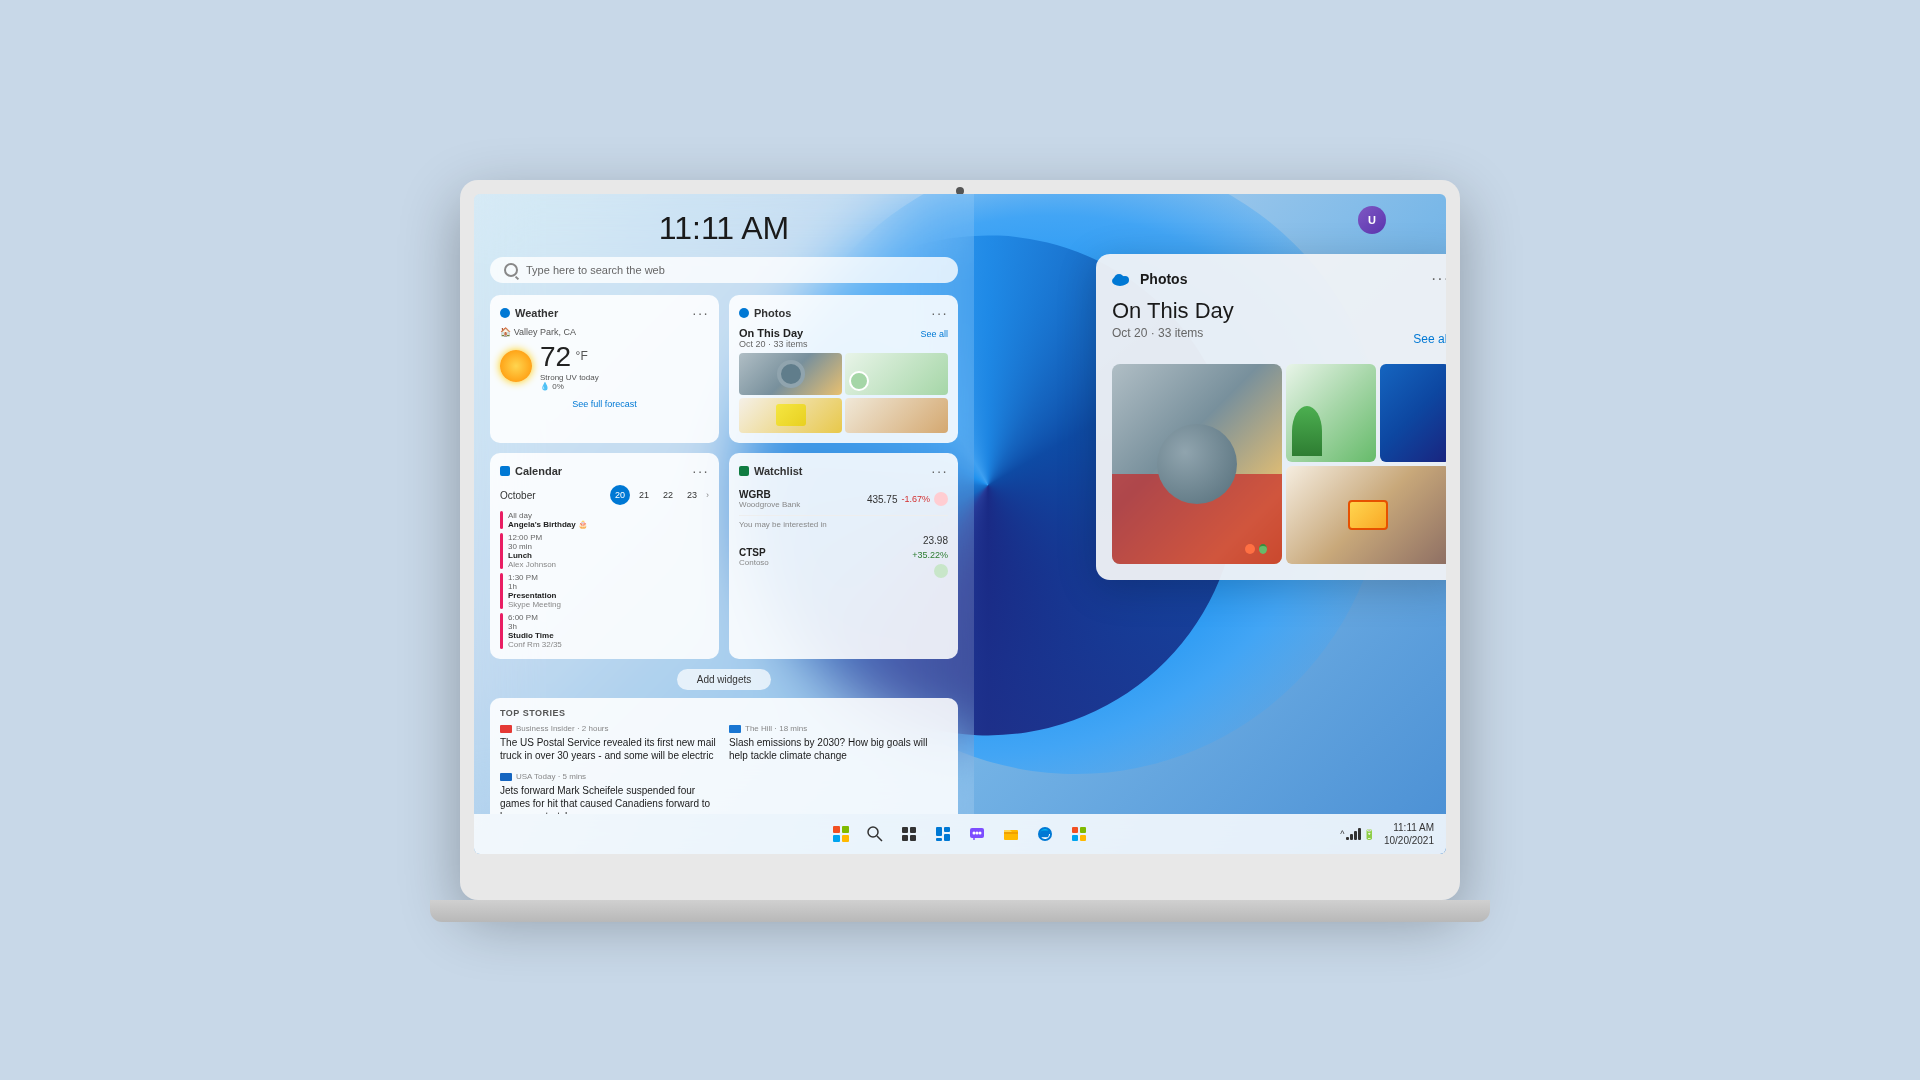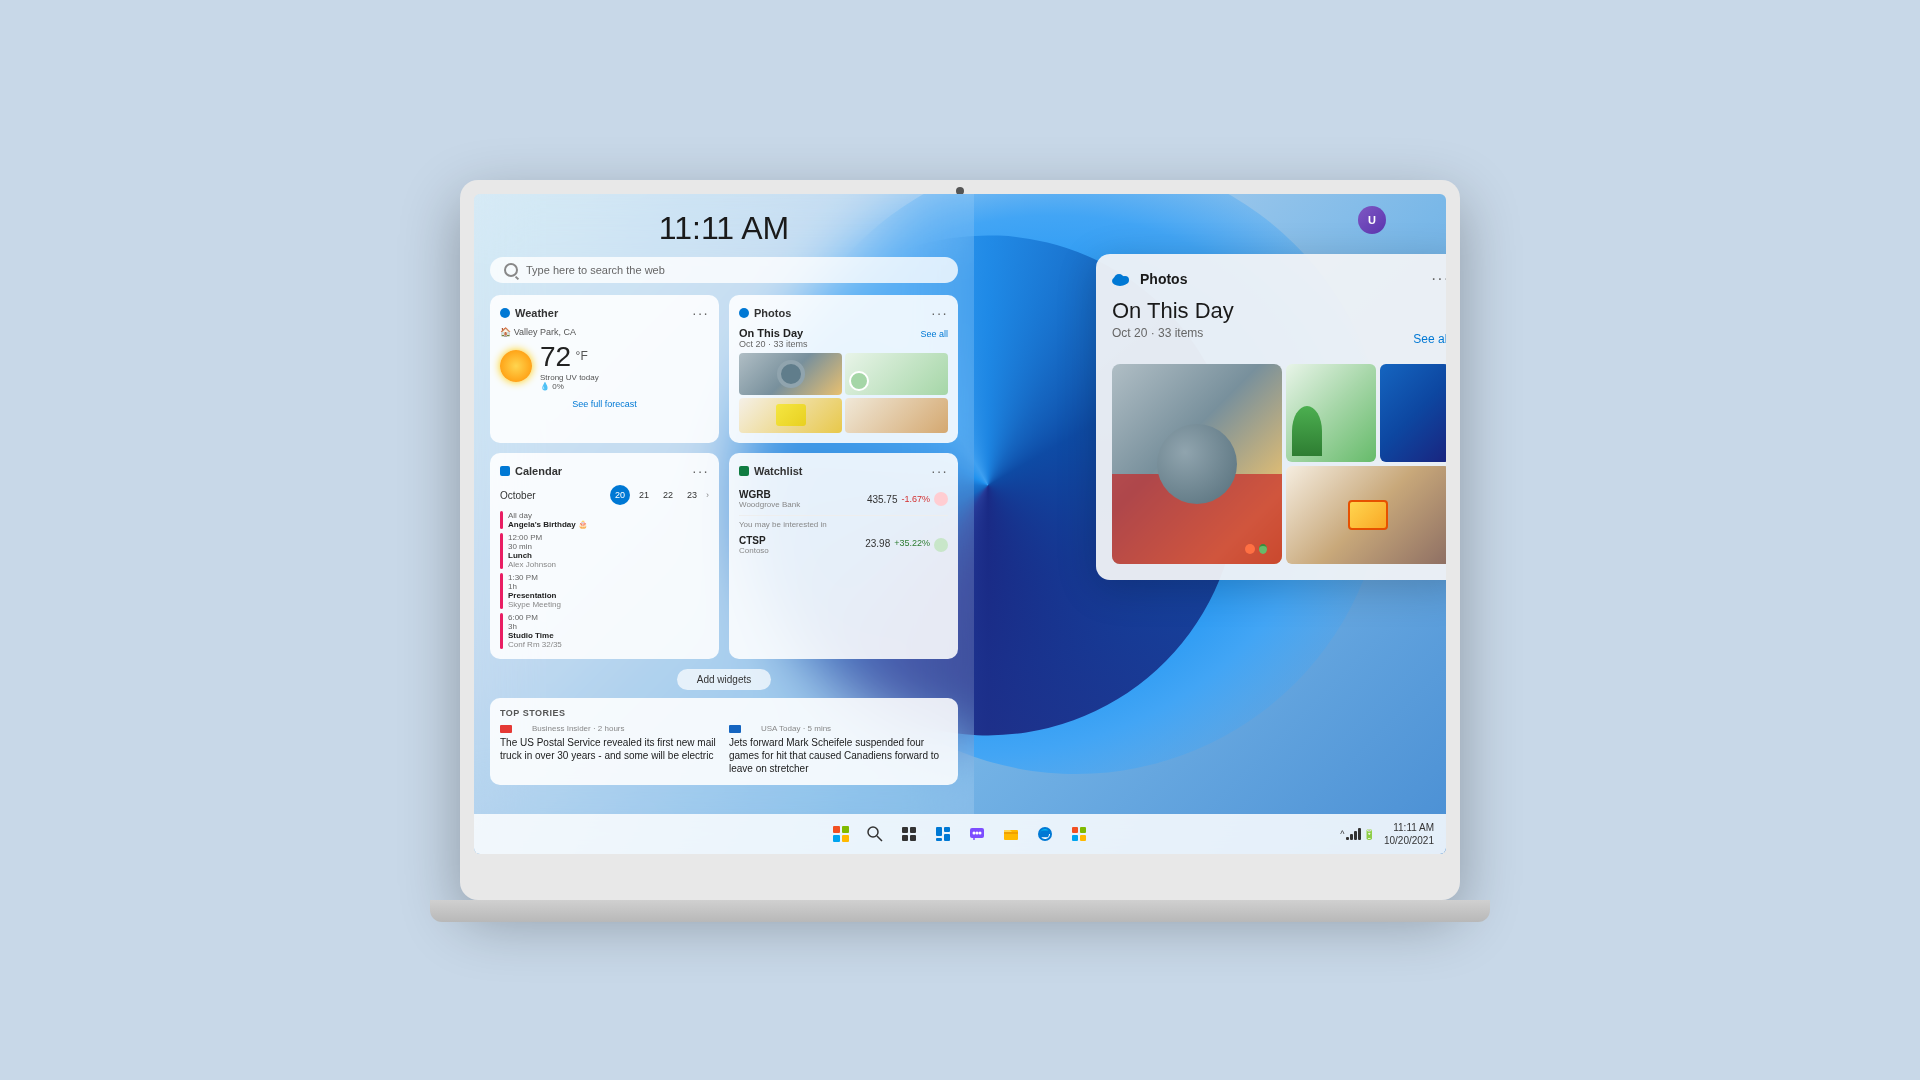--- a/index.html
+++ b/index.html
@@ -474,21 +474,21 @@
     }
     .news-grid {
       display: grid;
       grid-template-columns: 1fr 1fr;
       gap: 10px;
     }
     .news-item {}
     .news-source {
       display: flex;
       align-items: center;
-      gap: 20px;
+      gap: 4px;
       font-size: 8px;
       color: #888;
       margin-bottom: 3px;
     }
     .news-headline {
       font-size: 10px;
       color: #1a1a1a;
       line-height: 1.3;
       font-weight: 500;
     }
@@ -822,21 +822,21 @@
               <div class="stock-dot stock-dot-neg"></div>
             </div>
           </div>
           <hr class="stock-divider">
           <div class="interested-label">You may be interested in</div>
           <div class="stock-row">
             <div>
               <div class="stock-name">CTSP</div>
               <div class="stock-company">Contoso</div>
             </div>
-            <div style="display:flex;align-items:flex-start;gap:4px;">
+            <div style="display:flex;align-items:flex-end;gap:4px;flex-direction:column;">
               <span class="stock-price">23.98</span>
               <span class="stock-change-pos">+35.22%</span>
               <div class="stock-dot stock-dot-pos"></div>
             </div>
           </div>
         </div>
 
       </div>
 
       <button class="add-widgets-btn">Add widgets</button>
@@ -847,20 +847,27 @@
 
           <div class="news-item">
             <div class="news-source">
               <div style="width:12px;height:8px;background:#e53935;border-radius:1px;"></div>
               <span>Business Insider · 2 hours</span>
             </div>
             <div class="news-headline">The US Postal Service revealed its first new mail truck in over 30 years - and some will be electric</div>
           </div>
 
 
+          <div class="news-item">
+            <div class="news-source">
+              <div style="width:12px;height:8px;background:#1976d2;border-radius:1px;"></div>
+              <span>The Hill · 18 mins</span>
+            </div>
+            <div class="news-headline">Slash emissions by 2030? How big goals will help tackle climate change</div>
+          </div>
 
           <div class="news-item">
             <div class="news-source">
               <div style="width:12px;height:8px;background:#1565c0;border-radius:1px;"></div>
               <span>USA Today · 5 mins</span>
             </div>
             <div class="news-headline">Jets forward Mark Scheifele suspended four games for hit that caused Canadiens forward to leave on stretcher</div>
           </div>
 
         </div>

